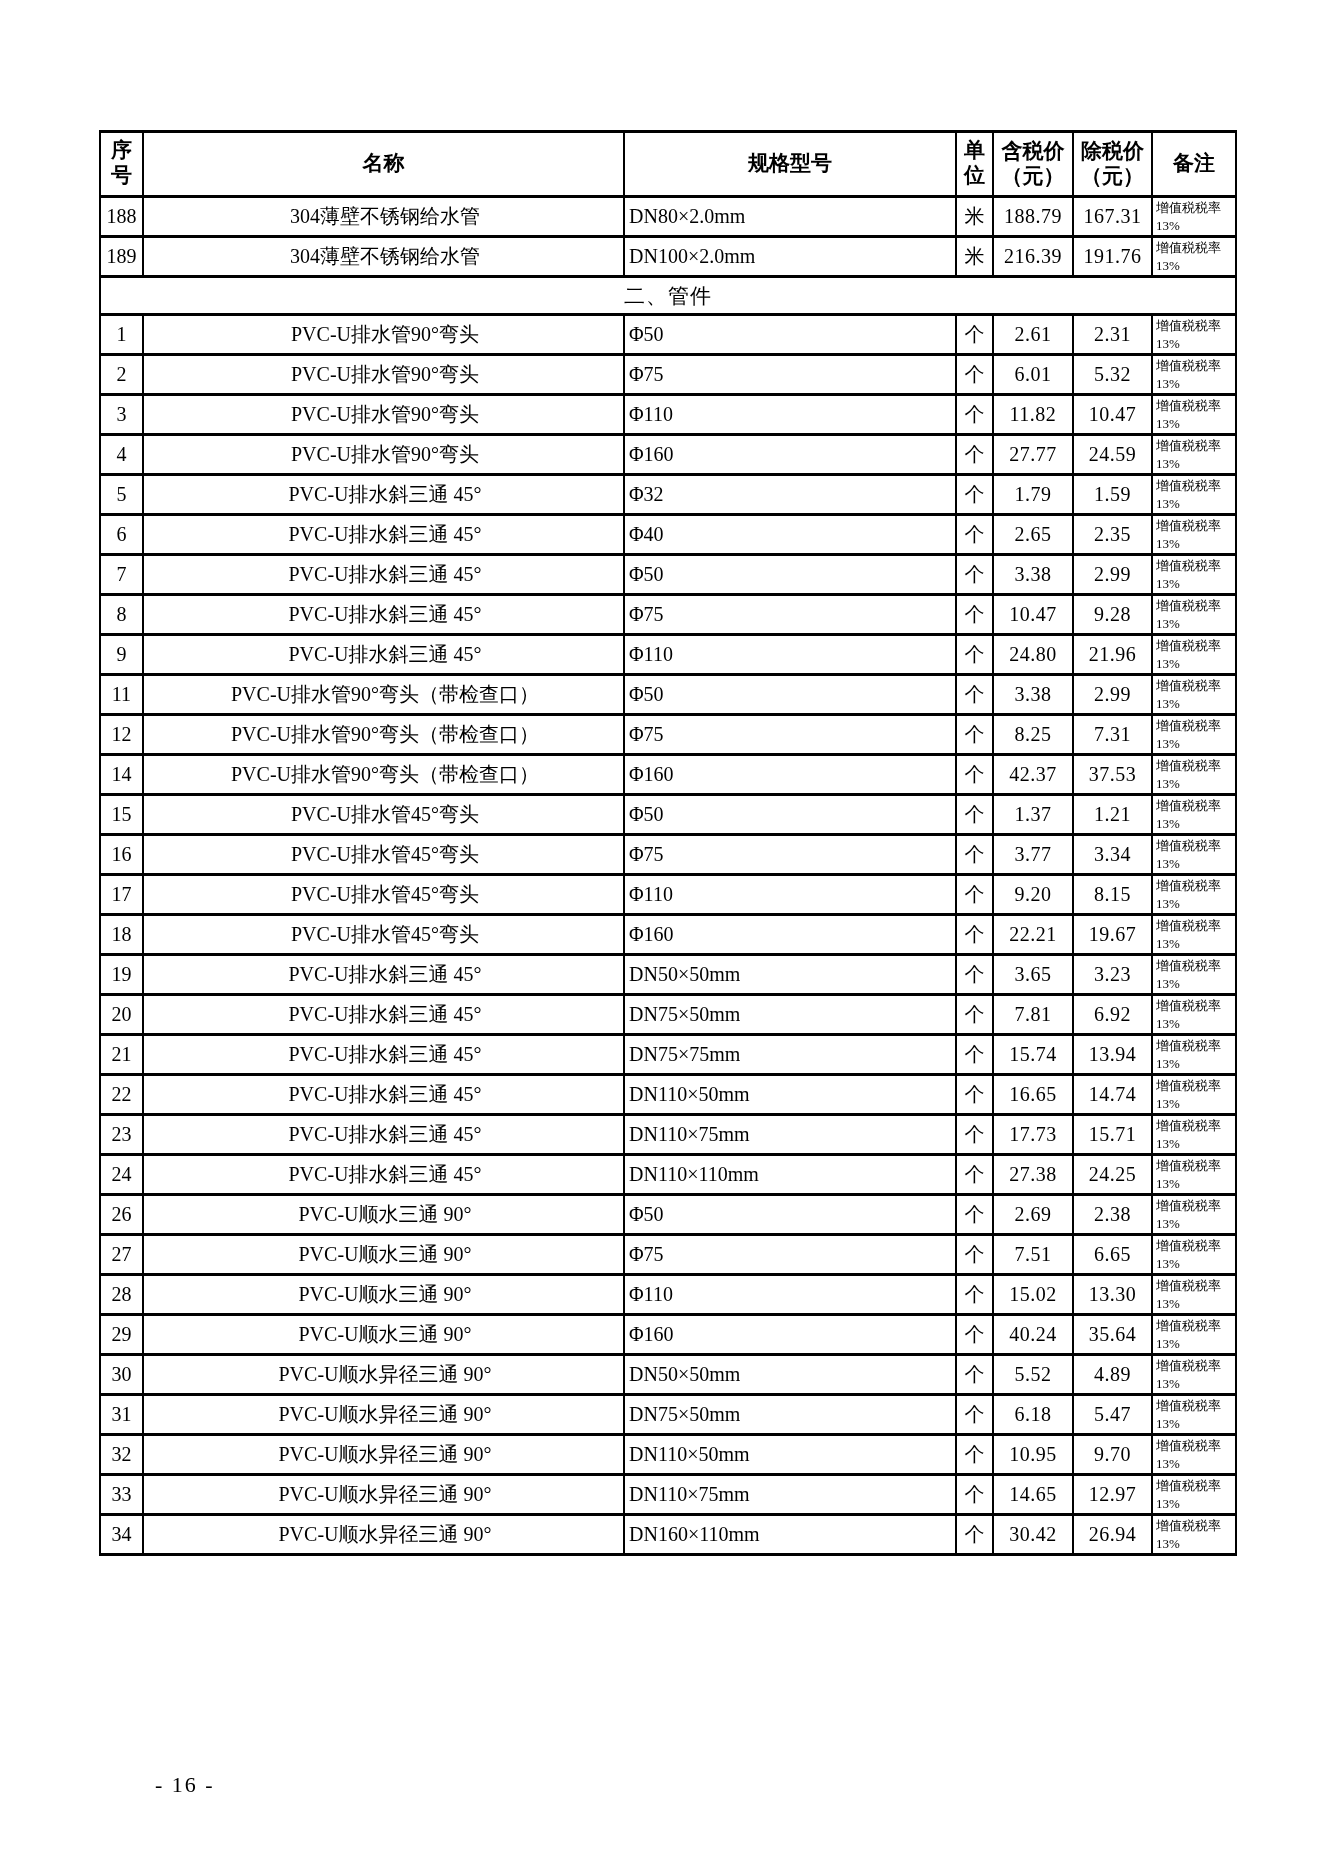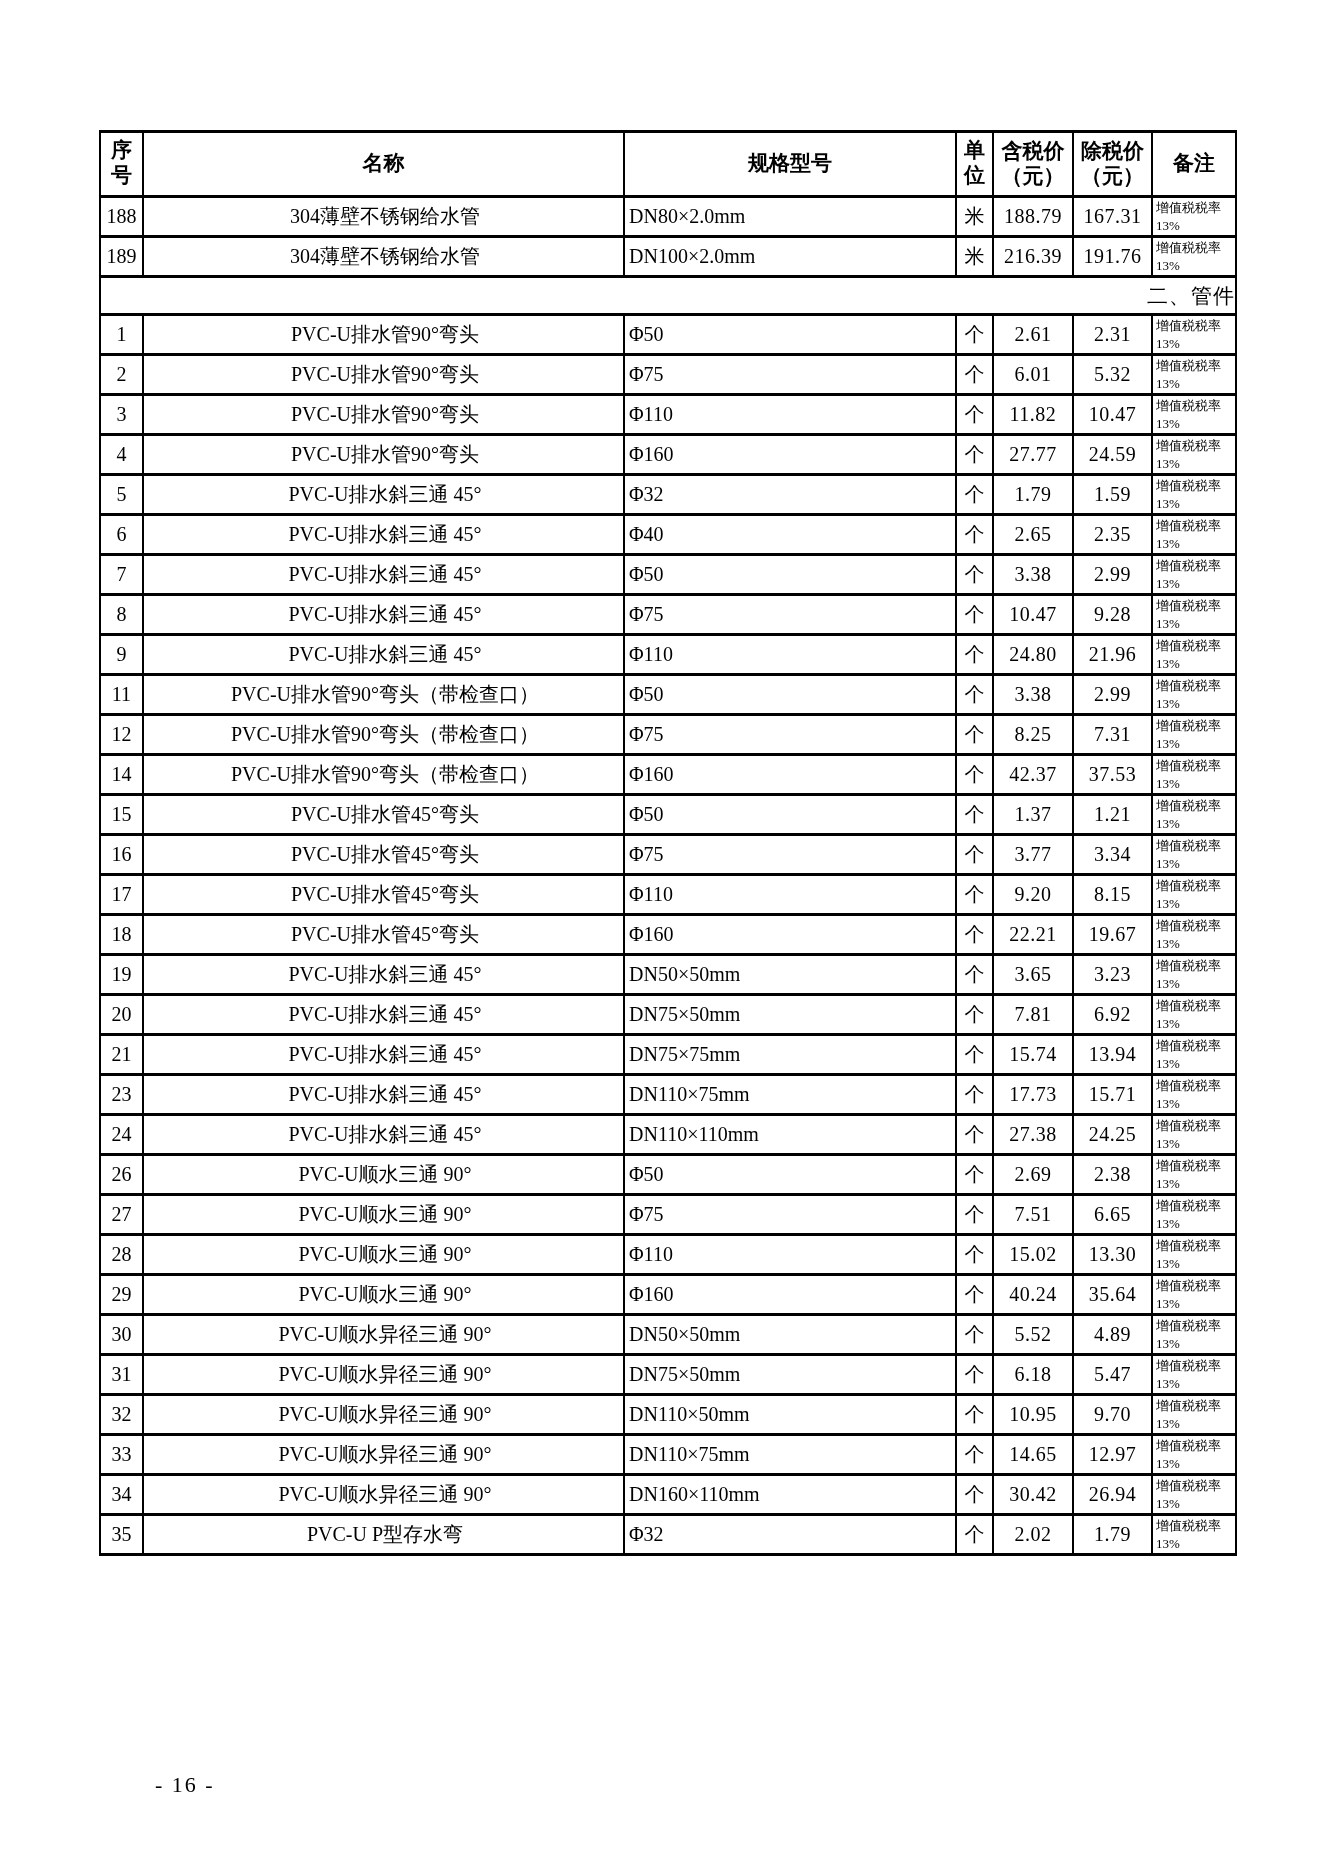--- a/index.html
+++ b/index.html
@@ -47,21 +47,21 @@
   .remark-text {
     display: inline-block;
     width: 68px;
     padding-left: 3px;
     font-size: 13px;
     line-height: 1.35;
     word-break: break-all;
   }
   tr.section-row td {
     height: 35px;
-    text-align: right;
+    text-align: center;
     font-size: 21px;
     vertical-align: middle;
     letter-spacing: 1px;
   }
   .hdr-wrap { display: inline-block; word-break: break-all; }
   .w-narrow { width: 24px; font-family: Liberation Mono, monospace; }   
   .w-price  { width: 66px; }   
   .page-number {
     position: absolute;
     left: 155px; top: 1772px;
@@ -281,20 +281,29 @@
         <tr class="data-row">
     <td class="c-no">21</td>
     <td class="c-name">PVC-U排水斜三通 45°</td>
     <td class="c-spec">DN75×75mm</td>
     <td class="c-unit">个</td>
     <td class="c-price">15.74</td>
     <td class="c-price">13.94</td>
     <td class="c-remark"><span class="remark-text">增值税税率13%</span></td>
   </tr>
         <tr class="data-row">
+    <td class="c-no">22</td>
+    <td class="c-name">PVC-U排水斜三通 45°</td>
+    <td class="c-spec">DN110×50mm</td>
+    <td class="c-unit">个</td>
+    <td class="c-price">16.65</td>
+    <td class="c-price">14.74</td>
+    <td class="c-remark"><span class="remark-text">增值税税率13%</span></td>
+  </tr>
+        <tr class="data-row">
     <td class="c-no">23</td>
     <td class="c-name">PVC-U排水斜三通 45°</td>
     <td class="c-spec">DN110×75mm</td>
     <td class="c-unit">个</td>
     <td class="c-price">17.73</td>
     <td class="c-price">15.71</td>
     <td class="c-remark"><span class="remark-text">增值税税率13%</span></td>
   </tr>
         <tr class="data-row">
     <td class="c-no">24</td>
@@ -377,28 +386,19 @@
     <td class="c-price">12.97</td>
     <td class="c-remark"><span class="remark-text">增值税税率13%</span></td>
   </tr>
         <tr class="data-row">
     <td class="c-no">34</td>
     <td class="c-name">PVC-U顺水异径三通 90°</td>
     <td class="c-spec">DN160×110mm</td>
     <td class="c-unit">个</td>
     <td class="c-price">30.42</td>
     <td class="c-price">26.94</td>
-    <td class="c-remark"><span class="remark-text">增值税税率13%</span></td>
-  </tr>
-        <tr class="data-row">
-    <td class="c-no">35</td>
-    <td class="c-name">PVC-U  P型存水弯</td>
-    <td class="c-spec">Φ32</td>
-    <td class="c-unit">个</td>
-    <td class="c-price">2.02</td>
-    <td class="c-price">1.79</td>
     <td class="c-remark"><span class="remark-text">增值税税率13%</span></td>
   </tr>
       </tbody>
   </table>
 </div>
 
 <div class="page-number">- 16 -</div>
 
 </body></html>

